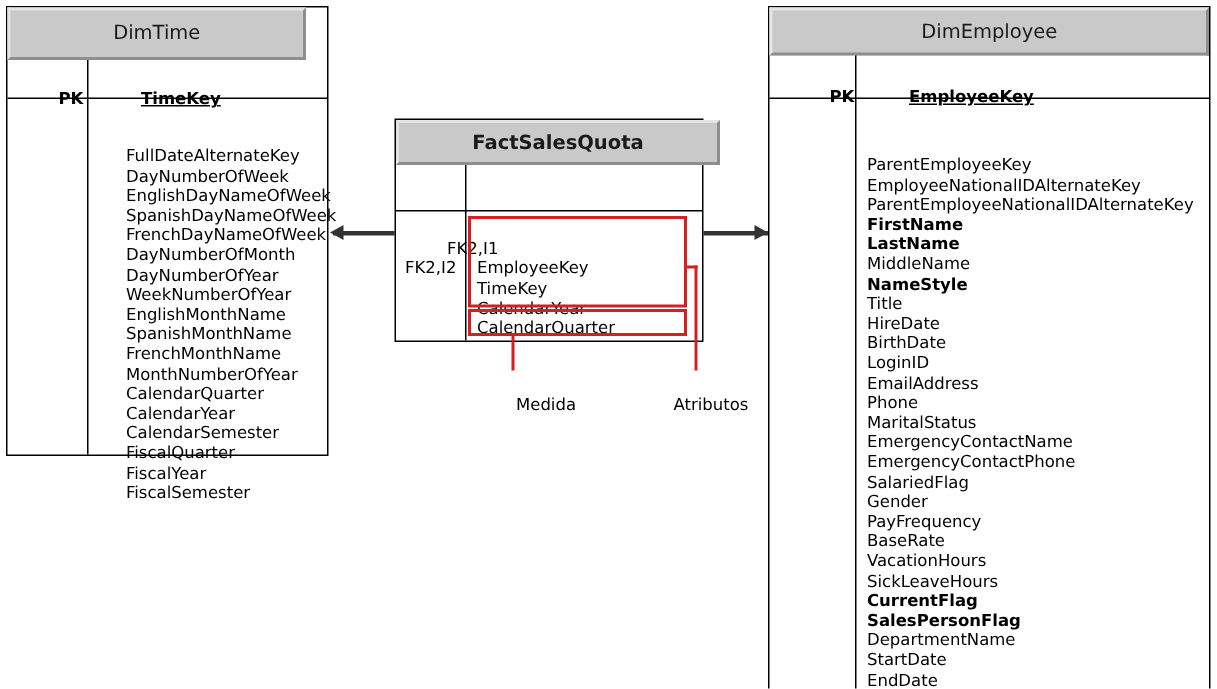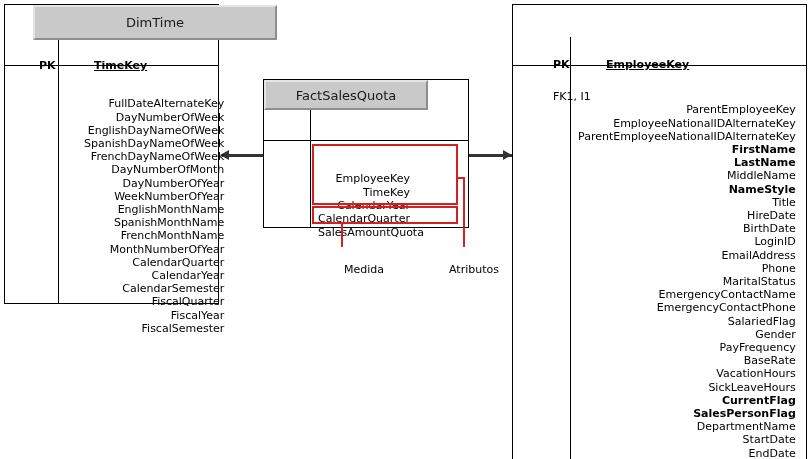--- a/index.html
+++ b/index.html
@@ -38,21 +38,20 @@
     font-size: 13px;
     line-height: 1;
     color: #1a1a1a;
     display: flex;
     align-items: center;
     justify-content: center;
   }
   .entity-body {
     position: relative;
     box-sizing: border-box;
-    text-align: right;
   }
   
   .col-divider {
     position: absolute;
     top: 0;
     bottom: 0;
     width: 1px;
     background: #000000;
   }
   .row-divider {
@@ -121,94 +120,95 @@
 
 <div id="canvas">
 
   <div class="conn-line" style="left:222px; top:154px; width:42px; height:3px;"></div>
   <div class="arrow-left" style="left:220px; top:150px;"></div>
 
   <div class="conn-line" style="left:468px; top:154px; width:44px; height:3px;"></div>
   <div class="arrow-right" style="left:503px; top:150px;"></div>
 
   <div class="entity" style="left:4px; top:4px; width:215px; height:300px;">
-    <div class="entity-header" style="position:absolute; left:0; top:0; width:244px; height:35px;margin-left:28px;">
+    <div class="entity-header" style="position:absolute; left:0; top:0; width:199px; height:35px;">
       <span>DimTime</span>
     </div>
     <div class="entity-body" style="position:absolute; left:0; top:35px; width:213px; height:263px;">
       <div class="col-divider" style="left:53px;"></div>
       <div class="row-divider" style="top:25px;"></div>
 
       <div class="keycol" style="left:6px; top:6px;">
         <span class="pk-label">PK</span>
       </div>
       <div class="fieldcol" style="left:61px; top:6px;">
         <span class="pk-field">TimeKey</span>
       </div>
 
       <div class="fieldcol" style="left:79px; top:31px;">
         <ul class="attr-list" id="dim-time-fields"><li>FullDateAlternateKey</li><li>DayNumberOfWeek</li><li>EnglishDayNameOfWeek</li><li>SpanishDayNameOfWeek</li><li>FrenchDayNameOfWeek</li><li>DayNumberOfMonth</li><li>DayNumberOfYear</li><li>WeekNumberOfYear</li><li>EnglishMonthName</li><li>SpanishMonthName</li><li>FrenchMonthName</li><li>MonthNumberOfYear</li><li>CalendarQuarter</li><li>CalendarYear</li><li>CalendarSemester</li><li>FiscalQuarter</li><li>FiscalYear</li><li>FiscalSemester</li></ul>
       </div>
     </div>
   </div>
 
   <div class="entity" style="left:263px; top:79px; width:206px; height:149px;">
-    <div class="entity-header" style="position:absolute; left:0; top:0; width:164px; height:30px;">
+    <div class="entity-header" style="position:absolute; left:0; top:0; width:216px; height:30px;font-weight:bold;">
       <span>FactSalesQuota</span>
     </div>
     <div class="entity-body" style="position:absolute; left:0; top:30px; width:204px; height:117px;">
       <div class="col-divider" style="left:46px;"></div>
       <div class="row-divider" style="top:30px;"></div>
 
       <div class="keycol" style="left:6px; top:6px;">
         <span class="pk-label"></span>
       </div>
       <div class="fieldcol" style="left:54px; top:6px;">
         <span class="pk-field"></span>
       </div>
 
+      <div class="keycol" style="left:6px; top:36px;">
+        <span id="fact-keys">FK2,I1
+FK2,I2</span>
+      </div>
       <div class="fieldcol" style="left:54px; top:36px;">
         <ul class="attr-list" id="fact-attributes"><li>EmployeeKey</li><li>TimeKey</li><li>CalendarYear</li><li>CalendarQuarter</li></ul>
       </div>
-      <div class="fieldcol" style="left:54px; top:90px;">
-        <ul class="attr-list" id="fact-measures"><li>SalesAmountQuota</li></ul>
-      </div>
     </div>
   </div>
 
   <div class="redbox" style="left:312px; top:144px; width:146px; height:61px;"></div>
   <div class="redbox" style="left:312px; top:206px; width:146px; height:18px;"></div>
 
   <div class="leader" style="left:456px; top:177px; width:9px; height:2px;"></div>
   <div class="leader" style="left:463px; top:177px; width:2px; height:70px;"></div>
 
   <div class="leader" style="left:341px; top:222px; width:2px; height:25px;"></div>
 
   <div class="callout-label" style="left:330px; top:250px;">
     <span>Medida</span>
   </div>
   <div class="callout-label" style="left:435px; top:250px;">
     <span>Atributos</span>
   </div>
 
   <div class="entity" style="left:512px; top:4px; width:295px; height:459px;">
+    <div class="entity-header" style="position:absolute; left:0; top:0; width:293px; height:32px;">
+      <span>DimEmployee</span>
+    </div>
     <div class="entity-body" style="position:absolute; left:0; top:32px; width:293px; height:425px;">
       <div class="col-divider" style="left:57px;"></div>
       <div class="row-divider" style="top:28px;"></div>
 
       <div class="keycol" style="left:12px; top:8px;">
         <span class="pk-label">PK</span>
       </div>
       <div class="fieldcol" style="left:65px; top:8px;">
         <span class="pk-field">EmployeeKey</span>
       </div>
 
-      <div class="keycol" style="left:12px; top:40px;">
-        <span>FK1, I1</span>
-      </div>
       <div class="keycol" style="left:12px; top:409px;">
         
       </div>
       <div class="fieldcol" style="left:65px; top:40px;">
         <ul class="attr-list" id="dim-employee-fields"><li>ParentEmployeeKey</li><li>EmployeeNationalIDAlternateKey</li><li>ParentEmployeeNationalIDAlternateKey</li><li class="bold">FirstName</li><li class="bold">LastName</li><li>MiddleName</li><li class="bold">NameStyle</li><li>Title</li><li>HireDate</li><li>BirthDate</li><li>LoginID</li><li>EmailAddress</li><li>Phone</li><li>MaritalStatus</li><li>EmergencyContactName</li><li>EmergencyContactPhone</li><li>SalariedFlag</li><li>Gender</li><li>PayFrequency</li><li>BaseRate</li><li>VacationHours</li><li>SickLeaveHours</li><li class="bold">CurrentFlag</li><li class="bold">SalesPersonFlag</li><li>DepartmentName</li><li>StartDate</li><li>EndDate</li></ul>
       </div>
     </div>
   </div>
 
 </div>

